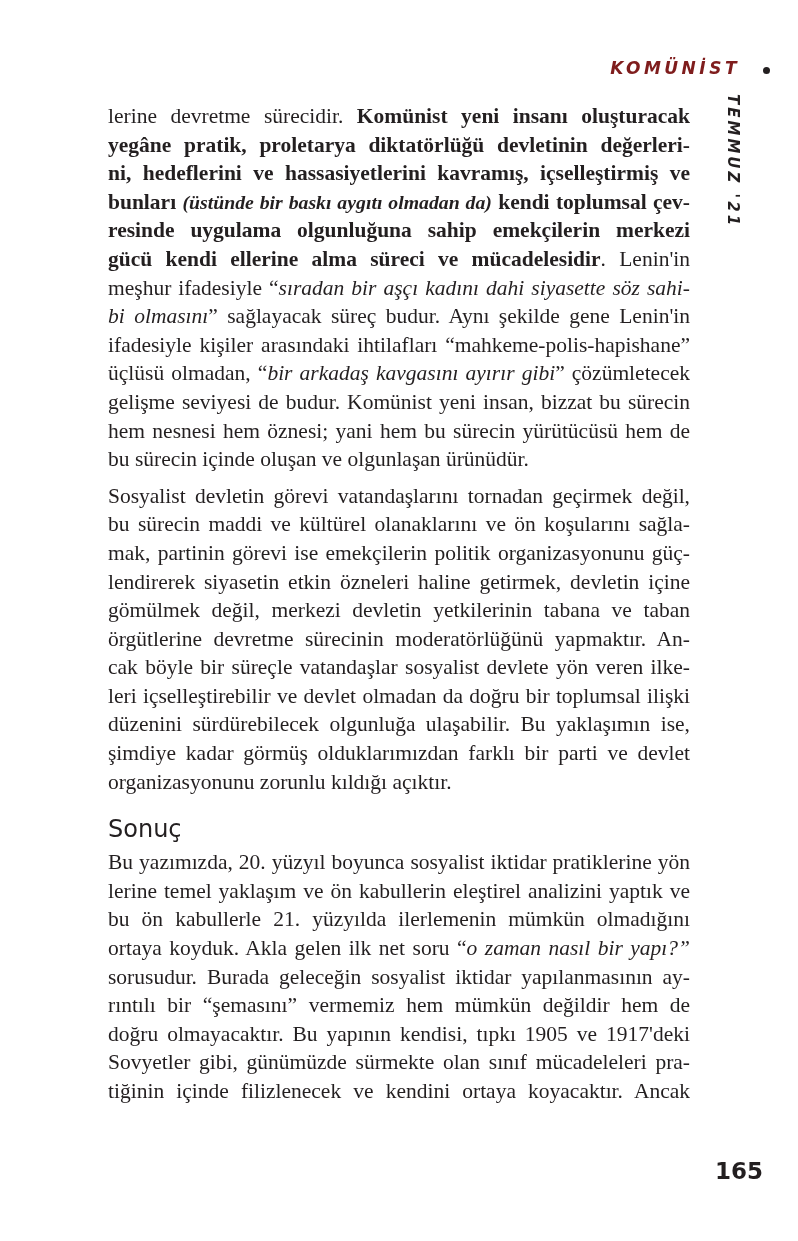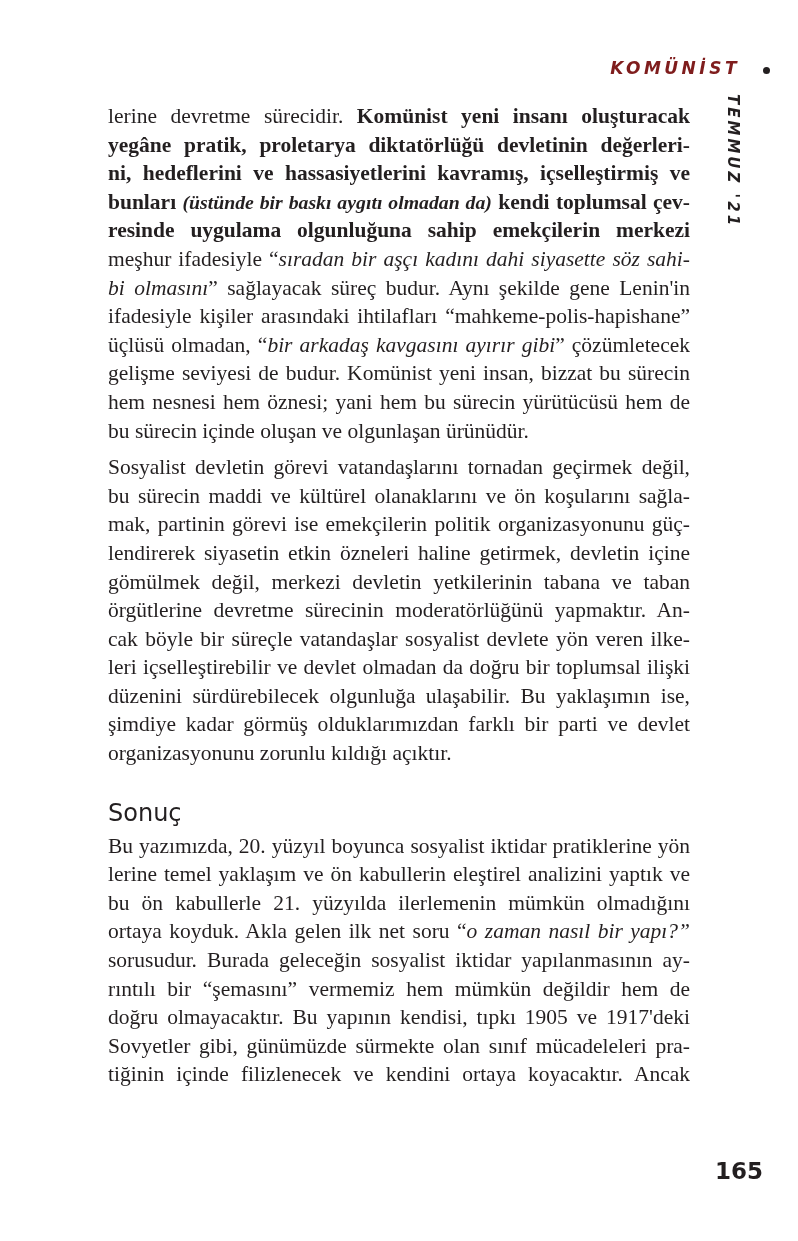--- a/index.html
+++ b/index.html
@@ -70,21 +70,21 @@
     .line.last {
       text-align-last: left;
     }
     .line b { font-weight: bold; }
     .line i { font-style: italic; }
     .para { margin-bottom: 8px; }
     .heading {
       font-family: "DejaVu Sans", "Liberation Sans", sans-serif;
       font-size: 24px;
       font-weight: normal;
-      margin-top: 30px;
+      margin-top: 18px;
       margin-bottom: 4px;
       line-height: 30px;
       color: #231f20;
     }
     .page-number {
       position: absolute;
       left: 715px;
       top: 1158px;
       font-family: "DejaVu Sans", "Liberation Sans", sans-serif;
       font-size: 23px;
@@ -102,20 +102,21 @@
 
 <div class="side-date">TEMMUZ '21</div>
 
 <div class="content">
   <div class="para">
       <div class="line"><span>lerine devretme sürecidir. </span><b>Komünist yeni insanı oluşturacak</b></div>
       <div class="line"><b>yegâne pratik, proletarya diktatörlüğü devletinin değerleri-</b></div>
       <div class="line"><b>ni, hedeflerini ve hassasiyetlerini kavramış, içselleştirmiş ve</b></div>
       <div class="line"><b>bunları </b><b style="font-style: italic; font-size: 0.92em;">(üstünde bir baskı aygıtı olmadan da)</b><b> kendi toplumsal çev-</b></div>
       <div class="line"><b>resinde uygulama olgunluğuna sahip emekçilerin merkezi</b></div>
+      <div class="line"><b>gücü kendi ellerine alma süreci ve mücadelesidir</b><span>. Lenin'in</span></div>
       <div class="line"><span>meşhur ifadesiyle “</span><i>sıradan bir aşçı kadını dahi siyasette söz sahi-</i></div>
       <div class="line"><i>bi olmasını</i><span>” sağlayacak süreç budur. Aynı şekilde gene Lenin'in</span></div>
       <div class="line"><span>ifadesiyle kişiler arasındaki ihtilafları “mahkeme-polis-hapishane”</span></div>
       <div class="line"><span>üçlüsü olmadan, “</span><i>bir arkadaş kavgasını ayırır gibi</i><span>” çözümletecek</span></div>
       <div class="line"><span>gelişme seviyesi de budur. Komünist yeni insan, bizzat bu sürecin</span></div>
       <div class="line"><span>hem nesnesi hem öznesi; yani hem bu sürecin yürütücüsü hem de</span></div>
       <div class="line last"><span>bu sürecin içinde oluşan ve olgunlaşan ürünüdür.</span></div>
     </div>
   <div class="para">
       <div class="line"><span>Sosyalist devletin görevi vatandaşlarını tornadan geçirmek değil,</span></div>

